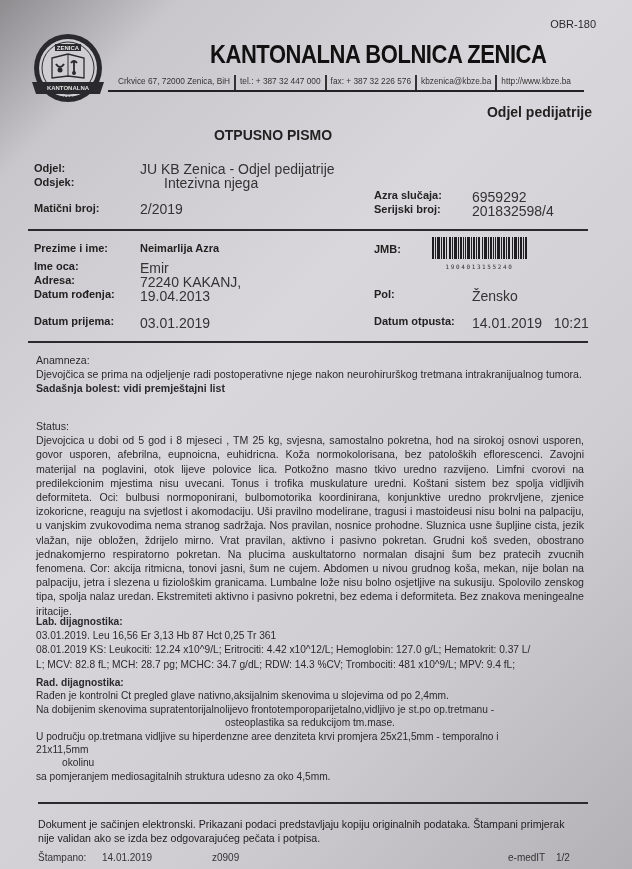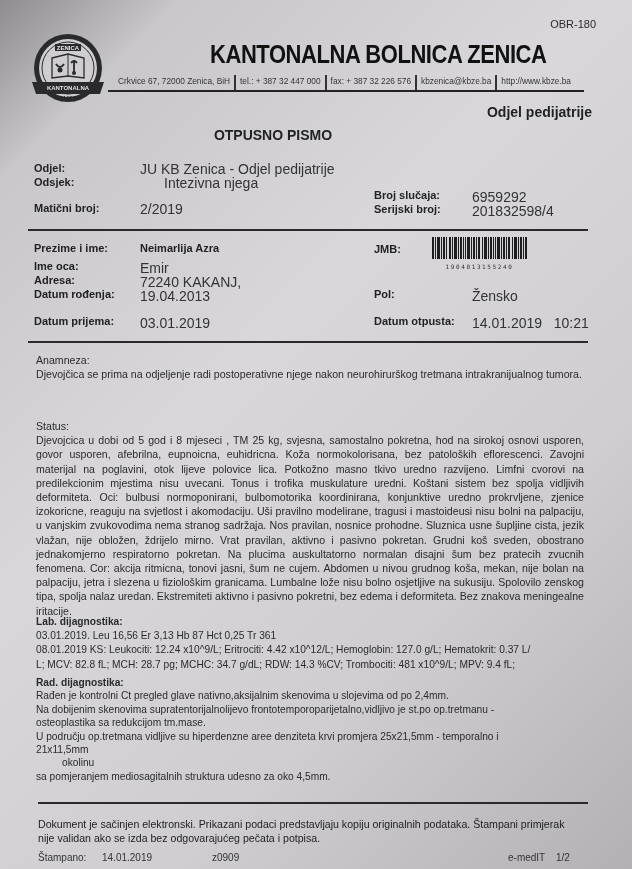--- a/index.html
+++ b/index.html
@@ -79,21 +79,21 @@
   <div class="abs dept-right">Odjel pedijatrije</div>
 
   <div class="abs doc-title">OTPUSNO PISMO</div>
 
   <div class="abs lblb" style="left:34px; top:162px;">Odjel:</div>
   <div class="abs val" style="left:140px; top:161px;">JU KB Zenica - Odjel pedijatrije</div>
   <div class="abs lblb" style="left:34px; top:176px;">Odsjek:</div>
   <div class="abs val" style="left:140px; top:175px;margin-left:24px;">Intezivna njega</div>
   <div class="abs lblb" style="left:34px; top:202px;">Matični broj:</div>
   <div class="abs val" style="left:140px; top:201px;">2/2019</div>
-  <div class="abs lblb" style="left:374px; top:189px;">Broj slučaja:</div>
+  <div class="abs lblb" style="left:374px; top:189px;">Azra slučaja:</div>
   <div class="abs val" style="left:472px; top:189px;">6959292</div>
   <div class="abs lblb" style="left:374px; top:203px;">Serijski broj:</div>
   <div class="abs val" style="left:472px; top:203px;">201832598/4</div>
 
   <div class="rule" style="left:28px; top:229px; width:560px;"></div>
 
   <div class="abs lblb" style="left:34px; top:242px;">Prezime i ime:</div>
   <div class="abs lblb" style="left:140px; top:242px;">Neimarlija Azra</div>
   <div class="abs lblb" style="left:34px; top:260px;">Ime oca:</div>
   <div class="abs val" style="left:140px; top:260px;">Emir</div>
@@ -152,39 +152,40 @@
   <div class="abs lblb" style="left:34px; top:315px;">Datum prijema:</div>
   <div class="abs val" style="left:140px; top:315px;">03.01.2019</div>
   <div class="abs lblb" style="left:374px; top:315px;">Datum otpusta:</div>
   <div class="abs val" style="left:472px; top:315px; white-space:pre;">14.01.2019   10:21</div>
 
   <div class="rule" style="left:28px; top:341px; width:560px;"></div>
 
   <div class="block" style="top:353px;">
     <div>Anamneza:</div>
     <p>Djevojčica se prima na odjeljenje radi postoperativne njege nakon neurohirurškog tretmana intrakranijualnog tumora.</p>
+    <div class="h">Sadašnja bolest: vidi premještajni list</div>
   </div>
 
   <div class="block" style="top:419px;">
     <div>Status:</div>
     <p class="status-text">Djevojcica u dobi od 5 god i 8 mjeseci , TM 25 kg, svjesna, samostalno pokretna, hod na sirokoj osnovi usporen, govor usporen, afebrilna, eupnoicna, euhidricna. Koža normokolorisana, bez patoloških eflorescenci. Zavojni materijal na poglavini, otok lijeve polovice lica. Potkožno masno tkivo uredno razvijeno. Limfni cvorovi na predilekcionim mjestima nisu uvecani. Tonus i trofika muskulature uredni. Koštani sistem bez spolja vidljivih deformiteta. Oci: bulbusi normoponirani, bulbomotorika koordinirana, konjunktive uredno prokrvljene, zjenice izokoricne, reaguju na svjetlost i akomodaciju. Uši pravilno modelirane, tragusi i mastoideusi nisu bolni na palpaciju, u vanjskim zvukovodima nema stranog sadržaja. Nos pravilan, nosnice prohodne. Sluznica usne šupljine cista, jezik vlažan, nije obložen, ždrijelo mirno. Vrat pravilan, aktivno i pasivno pokretan. Grudni koš sveden, obostrano jednakomjerno respiratorno pokretan. Na plucima auskultatorno normalan disajni šum bez pratecih zvucnih fenomena. Cor: akcija ritmicna, tonovi jasni, šum ne cujem. Abdomen u nivou grudnog koša, mekan, nije bolan na palpaciju, jetra i slezena u fiziološkim granicama. Lumbalne lože nisu bolno osjetljive na sukusiju. Spolovilo zenskog tipa, spolja nalaz uredan. Ekstremiteti aktivno i pasivno pokretni, bez edema i deformiteta. Bez znakova meningealne iritacije.</p>
   </div>
 
   <div class="block" style="top:615px; font-size:10.2px;">
     <div class="h">Lab. dijagnostika:</div>
     <div style="white-space:nowrap;">03.01.2019. Leu 16,56 Er 3,13 Hb 87 Hct 0,25 Tr 361</div>
     <div style="white-space:nowrap;">08.01.2019  KS: Leukociti: 12.24 x10^9/L; Eritrociti: 4.42 x10^12/L; Hemoglobin: 127.0 g/L; Hematokrit: 0.37 L/</div>
     <div style="white-space:nowrap;">L; MCV: 82.8 fL; MCH: 28.7 pg; MCHC: 34.7 g/dL; RDW: 14.3 %CV; Trombociti: 481 x10^9/L; MPV: 9.4 fL;</div>
   </div>
 
   <div class="block" style="top:676px; font-size:10.2px; line-height:13.4px;">
     <div class="h">Rad. dijagnostika:</div>
     <div style="white-space:nowrap;">Rađen je kontrolni Ct pregled glave nativno,aksijalnim skenovima u slojevima od po 2,4mm.</div>
     <div style="white-space:nowrap;">Na dobijenim skenovima supratentorijalnolijevo frontotemporoparijetalno,vidljivo je st.po op.tretmanu -</div>
-    <div style="white-space:nowrap;">osteoplastika sa redukcijom tm.mase.</div>
+    <div style="white-space:nowrap;text-align:center;">osteoplastika sa redukcijom tm.mase.</div>
     <div style="white-space:nowrap;">U području op.tretmana vidljive su hiperdenzne aree denziteta krvi promjera 25x21,5mm - temporalno i</div>
     <div style="white-space:nowrap;">21x11,5mm</div>
     <div style="white-space:nowrap;margin-left:26px;">okolinu</div>
     <div style="white-space:nowrap;">sa pomjeranjem mediosagitalnih struktura udesno za oko 4,5mm.</div>
   </div>
 
   <div class="rule" style="left:38px; top:802px; width:550px;"></div>
 
   <div class="abs disclaimer">Dokument je sačinjen elektronski. Prikazani podaci predstavljaju kopiju originalnih podataka. Štampani primjerak nije validan ako se izda bez odgovarajućeg pečata i potpisa.</div>
 

